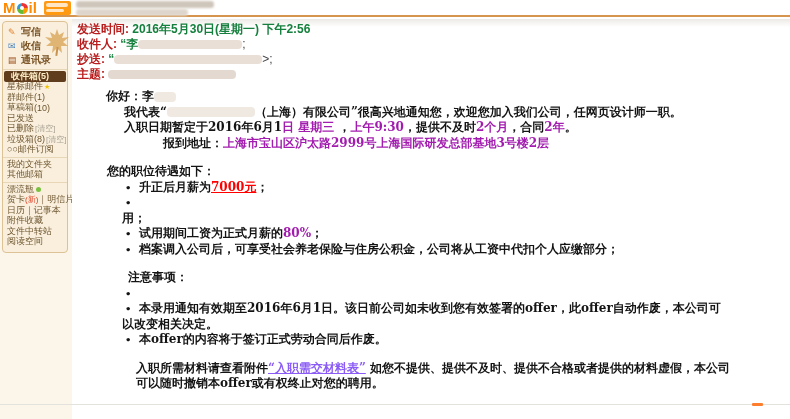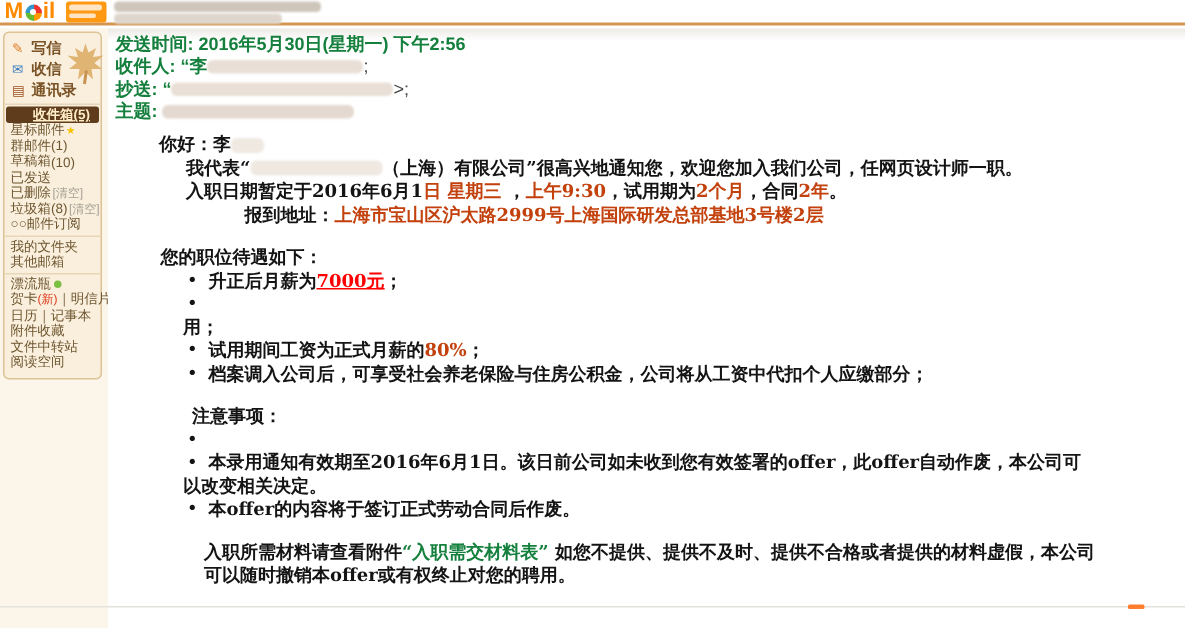--- a/index.html
+++ b/index.html
@@ -33,56 +33,56 @@
     border-radius:4px; background:#f9efdc; padding:2px 0 3px 0; }
   .side-sec { padding:1px 0 2px 0; }
   .side-sec + .side-sec { border-top:1px solid #e8d7b6; }
   .compose-row { display:flex; align-items:center; height:14px; padding-left:5px;
     font-size:10px; font-weight:bold; color:#7a5326; cursor:pointer; }
   .compose-ic { width:11px; font-size:9px; margin-right:2px; font-weight:normal; }
   .side-row { position:relative; display:flex; align-items:center; height:10.5px; padding-left:4px;
     font-size:9px; color:#6e5630; white-space:nowrap; cursor:pointer; }
   .side-row .cnt { margin-left:0px; }
   .side-row.selected { background:linear-gradient(#6d4826,#54341633); background:#5f3c1b; color:#ffeec9;
-    font-weight:bold; border-radius:2px; margin:0 1px; padding-left:18px;text-decoration:underline; }
+    font-weight:bold; border-radius:2px; margin:0 1px; padding-left:7px; }
   .side-row .star { color:#f6c200; font-size:7px; margin-left:1px; }
   .side-row .dot { width:5px; height:5px; border-radius:50%; background:#7ac143; margin-left:2px; }
   .side-row .action { color:#a8a095; font-size:8px; margin-left:1px; }
   .side-row .badge-new { color:#e03a1e; font-size:8px; }
   #leaf { position:absolute; left:44px; top:8px; pointer-events:none; }
 
   
   #main { position:absolute; left:72px; top:19px; width:718px; height:400px; background:#fff; }
   #meta-shade { position:absolute; left:0; top:0; width:718px; height:8px;
     background:linear-gradient(#eceae5,#ffffff); }
   #meta { position:absolute; left:5px; top:3px; font-size:12px; line-height:15px; color:#2b2b2b; }
   .meta-row { height:15px; white-space:nowrap; }
-  .meta-label { font-weight:bold; color:#15803d; }
+  .meta-label { font-weight:bold; color:#b91c1c; }
   .meta-val { font-weight:bold; color:#15803d; }
   .meta-plain { color:#444; }
   #meta .redact { background:#e9dfd6; }
 
   
   #mail-body { position:absolute; left:16px; top:70px; width:660px;
     font-family:"DejaVu Serif", serif; font-weight:bold; font-size:12px; color:#141414;
     line-height:15.5px; }
   .bl { white-space:nowrap; }
   .ind1 { margin-left:18px; }
   .ind2 { margin-left:36px; }
   .ind3 { margin-left:75px; }
   .ind-head1 { margin-left:19px; }
   .ind-head2 { margin-left:40px; }
   .ind-final { margin-left:48px; }
   .gap-lg { margin-top:13px; }
   .bullet-row { display:flex; }
   .bullet-mark { margin-left:37px; width:14px; font-size:10px; }
   .bullet-cont { margin-left:34px; }
-  .run-red { color:#c2410c; }
+  .run-red { color:#a21caf; }
   .run-redu { color:#ff0000; text-decoration:underline; }
-  .run-redlink { color:#15803d; cursor:pointer; }
+  .run-redlink { color:#8b5cf6; text-decoration:underline; cursor:pointer; }
   #mail-body .redact { background:#efe9e2; height:10px; }
 
   
   #bottom-line { position:absolute; left:0; top:404px; width:790px; height:1px; background:#e4e2dd; }
   #bottom-dash { position:absolute; left:752px; top:403px; width:11px; height:3px; background:#ff7e2e;
     border-radius:1px; }
 </style>
 </head>
 <body>
 
@@ -207,21 +207,21 @@
       </div>
       <div class="meta-row">
         <span class="meta-label">主题:</span>
         <span class="redact" style="width:128px; background:#e3d9d0;"></span>
       </div>
     </div>
 
     <div id="mail-body">
         <div class="bl ind1"><span>你好：李</span><span class="redact" style="width: 22px;"></span></div>
         <div class="bl ind2"><span>我代表“</span><span class="redact" style="width: 88px;"></span><span>（上海）有限公司”很高兴地通知您，欢迎您加入我们公司，任网页设计师一职。</span></div>
-        <div class="bl ind2"><span>入职日期暂定于2016年6月1</span><span class="run-red">日 星期三</span><span> ，</span><span class="run-red">上午9:30</span><span>，试用期为</span><span class="run-red">2个月</span><span>，合同</span><span class="run-red">2年</span><span>。</span></div>
+        <div class="bl ind2"><span>入职日期暂定于2016年6月1</span><span class="run-red">日 星期三</span><span> ，</span><span class="run-red">上午9:30</span><span>，提供不及时</span><span class="run-red">2个月</span><span>，合同</span><span class="run-red">2年</span><span>。</span></div>
         <div class="bl ind3"><span>报到地址：</span><span class="run-red">上海市宝山区沪太路2999号上海国际研发总部基地3号楼2层</span></div>
         <div class="bl ind-head1 gap-lg">您的职位待遇如下：</div>
         <div class="bullet-row">
           <span class="bullet-mark">•</span>
           <span><span>升正后月薪为</span><span class="run-redu">7000元</span><span>；</span></span>
         </div>
         <div class="bullet-row">
           <span class="bullet-mark">•</span>
         </div>
         <div class="bl bullet-cont"><span>用；</span></div>

